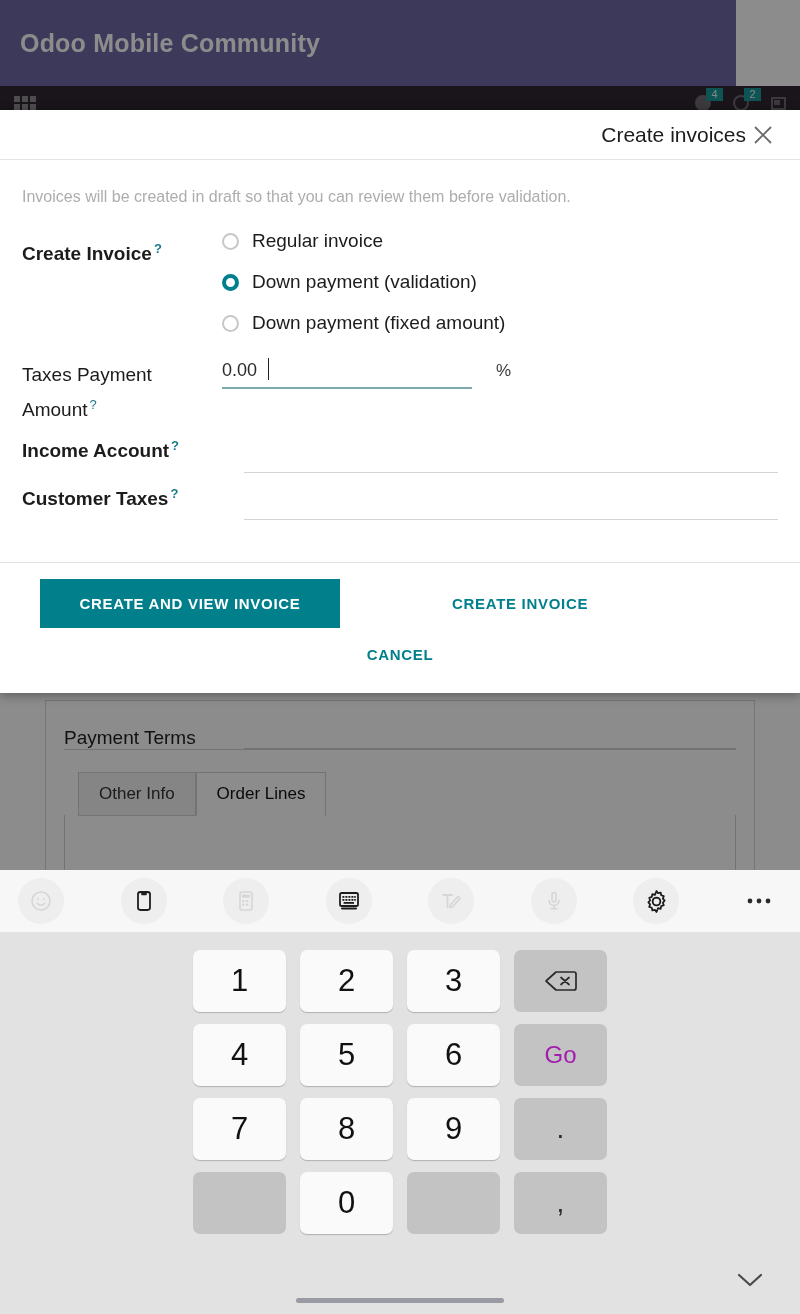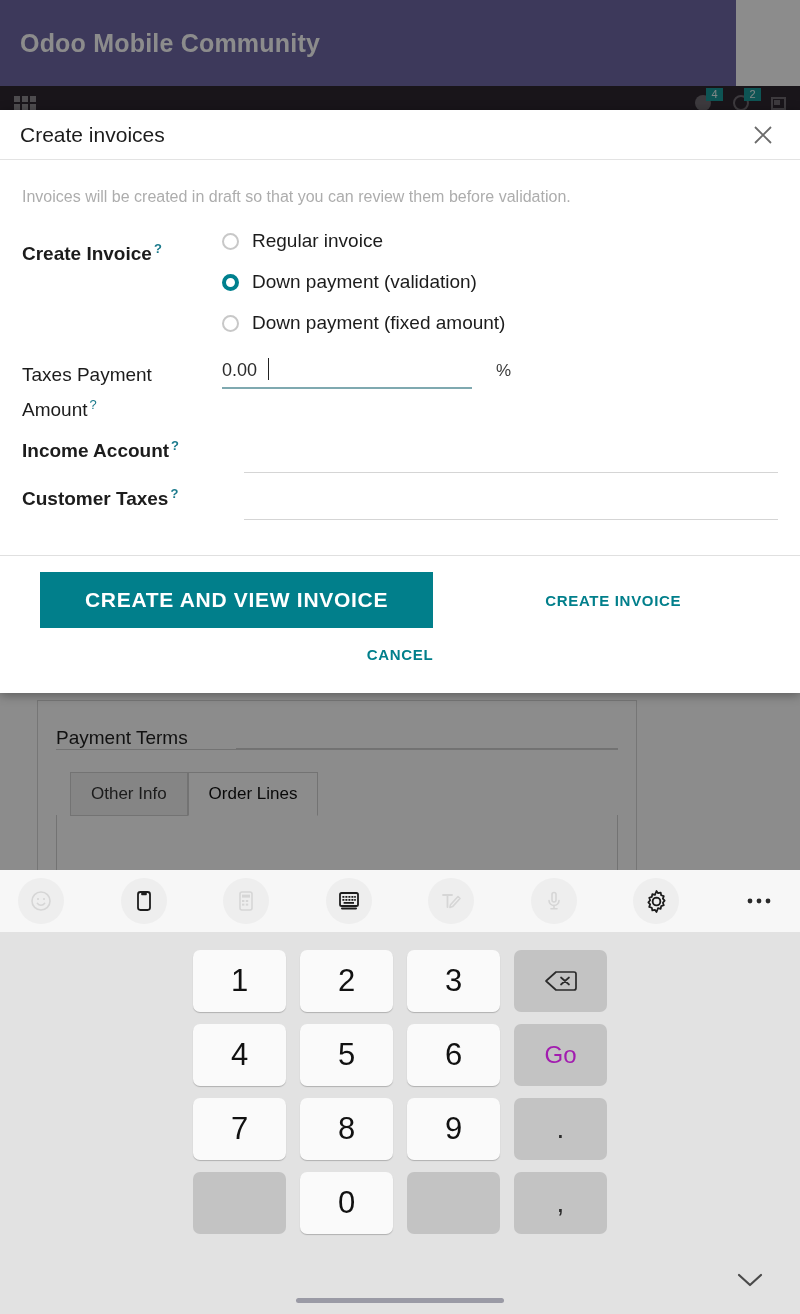--- a/index.html
+++ b/index.html
@@ -33,21 +33,21 @@
   .nav-clock{width:16px;height:16px;border-radius:50%;border:2px solid #6f6a72;box-sizing:border-box;}
   .nav-sq{width:15px;height:13px;border:2px solid #6f6a72;box-sizing:border-box;}
   .nav-sq::after{content:"";display:block;width:6px;height:5px;background:#6f6a72;margin:1px 0 0 1px;}
   .nav-badge{
     position:absolute;left:11px;top:-7px;background:#1b9a9a;color:#e8f4f4;
     font-size:11px;line-height:13px;padding:0 4px;min-width:9px;text-align:center;
   }
   
   #bg-form{position:absolute;left:0;top:120px;width:800px;height:750px;background:#ffffff;}
   #bg-sheet{
-    position:absolute;left:37px;top:580px;width:600px;
+    position:absolute;left:45px;top:580px;width:710px;
     background:#ffffff;border:1px solid #d8d8d8;border-bottom:none;
     box-sizing:border-box;padding:0 18px;
   }
   .bg-field{display:flex;align-items:flex-end;height:48px;border-bottom:1px solid #d2d2d2;}
   .bg-field-label{font-size:19px;color:#1f1f1f;width:180px;}
   .bg-field-line{flex:1;border-bottom:1px solid #cfcfcf;height:22px;position:relative;}
   #bg-tabs{display:flex;margin-top:22px;padding-left:14px;}
   .bg-tab{
     font-size:17px;color:#333;padding:11px 20px;border:1px solid #d2d2d2;background:#f3f3f3;
     border-bottom:1px solid #d2d2d2;
@@ -56,21 +56,21 @@
   #bg-tabpanel{border:1px solid #d2d2d2;border-top:none;height:90px;margin-top:-1px;
     display:flex;align-items:flex-end;justify-content:center;}
   
   #dim{position:absolute;left:0;top:0;width:800px;height:870px;background:rgba(0,0,0,.45);}
   
   #dialog{
     position:absolute;left:0;top:110px;width:800px;height:583px;background:#ffffff;
     box-shadow:0 2px 10px rgba(0,0,0,.35);display:flex;flex-direction:column;
   }
   #dialog-header{
-    height:50px;min-height:50px;display:flex;align-items:center;justify-content:space-between;
+    height:50px;min-height:50px;display:flex;align-items:center;justify-content:flex-end;
     padding:0 20px;border-bottom:1px solid #e3e3e3;box-sizing:border-box;
   }
   #dialog-title{font-size:21px;color:#1c1c1c;}
   #dialog-close{width:34px;height:34px;display:flex;align-items:center;justify-content:center;cursor:pointer;}
   #dialog-close svg{display:block;}
   #dialog-body{
     flex:1;padding:28px 22px 0 22px;box-sizing:border-box;overflow:hidden;position:relative;
   }
   #dialog-note{font-size:16px;color:#adadad;margin-bottom:22px;}
   .form-row{display:flex;align-items:flex-start;}
@@ -100,22 +100,22 @@
   .select-row{display:flex;align-items:flex-end;}
   .select-line{
     flex:1;border-bottom:1px solid #d5d5d5;height:34px;position:relative;margin-left:22px;
   }
   #dialog-footer{
     border-top:1px solid #e0e0e0;background:#ffffff;padding:16px 0 20px 0;
   }
   #footer-row{display:flex;align-items:center;}
   #btn-create-view{
     margin-left:40px;background:#017f8b;color:#ffffff;border:none;
-    font-size:21px;font-weight:bold;letter-spacing:.7px;
-    padding:16px 45px;min-width:300px;cursor:pointer;font-family:"Liberation Sans", sans-serif;
+    font-size:15px;font-weight:bold;letter-spacing:.7px;
+    padding:16px 16px;min-width:300px;cursor:pointer;font-family:"Liberation Sans", sans-serif;
   }
   #btn-create{
     background:transparent;border:none;color:#017f8b;font-size:15px;font-weight:bold;
     letter-spacing:.7px;cursor:pointer;margin-left:100px;padding:12px;
     font-family:"Liberation Sans", sans-serif;
   }
   #btn-cancel-row{display:flex;justify-content:center;margin-top:8px;}
   #btn-cancel{
     background:transparent;border:none;color:#017f8b;font-size:15px;font-weight:bold;
     letter-spacing:.7px;cursor:pointer;padding:10px 16px;font-family:"Liberation Sans", sans-serif;

